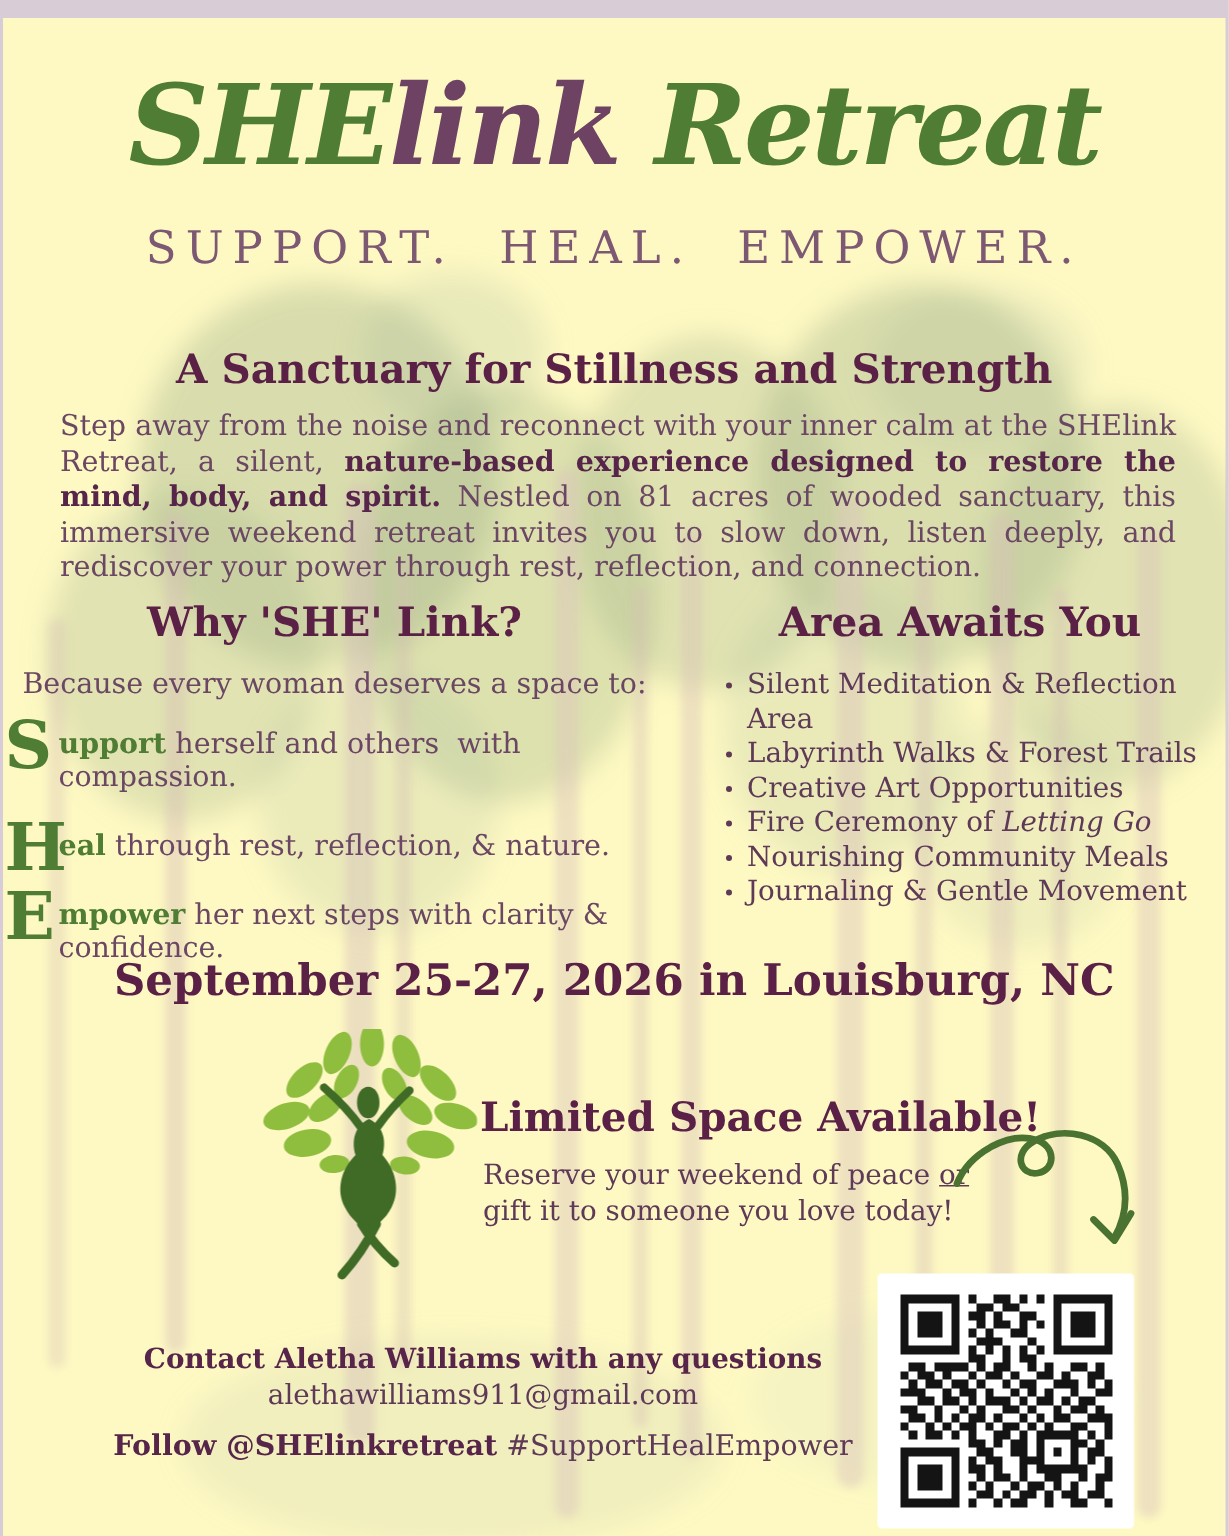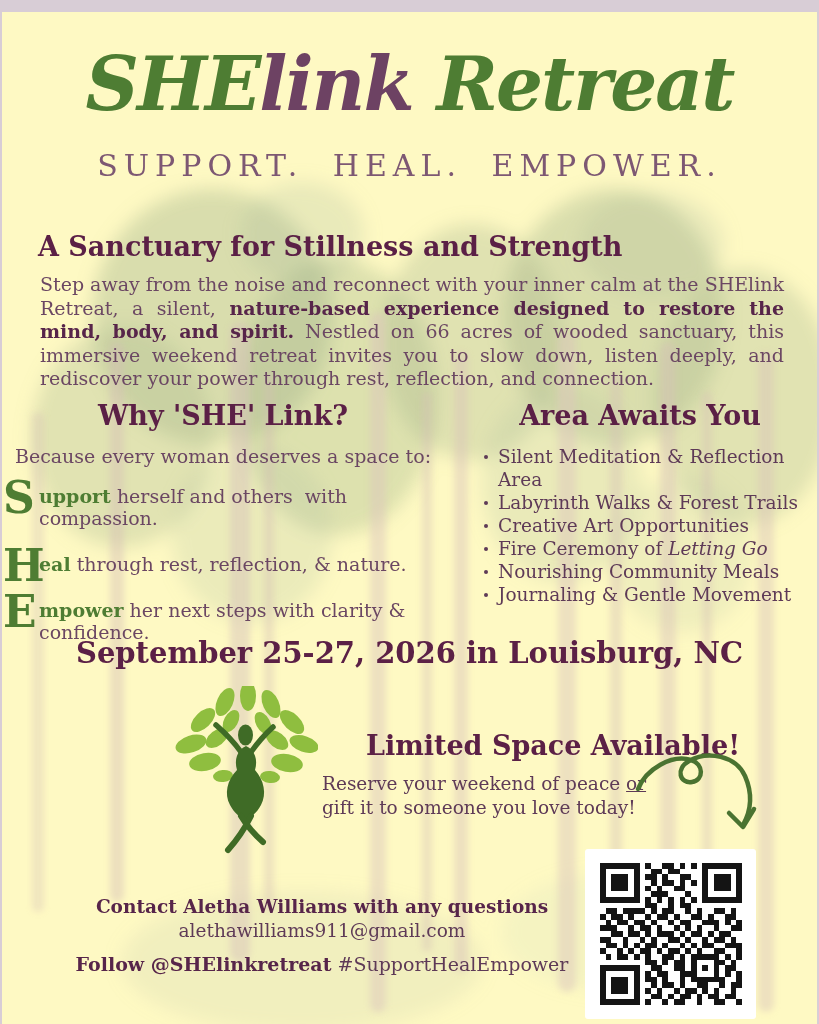--- a/index.html
+++ b/index.html
@@ -30,24 +30,24 @@
     left:0;right:0;top:136px;
     text-align:center;
     font-size:30px;
     letter-spacing:6px;
     word-spacing:14px;
     color:#7d5873;
   }
 
   .sanctuary-heading{
     left:0;right:0;top:219px;
+    text-align:center;
     font-weight:bold;
     font-size:27px;
     color:#5b2046;
-    padding-left:36px;
   }
   .sanctuary-body{
     left:38px;width:744px;top:261px;
     font-size:19px;line-height:23.5px;
     text-align:justify;
     color:#6b4763;
   }
   .sanctuary-body b{color:#57254a;}
 
   .col-left{left:1px;width:440px;top:388px;}
@@ -94,21 +94,20 @@
     font-weight:bold;font-size:29px;
     color:#5b2046;
   }
 
   .logo{left:171px;top:674px;width:145px;height:172px;}
 
   .cta-heading{
     left:318px;top:718px;width:420px;
     font-weight:bold;font-size:27px;
     color:#5b2046;
-    text-align:right;
   }
   .cta-body{
     left:320px;top:760px;width:330px;
     font-size:18.5px;line-height:24px;
     color:#5e3a57;
   }
   .cta-body .ul{text-decoration:underline;}
 
   .arrow{left:628px;top:733px;width:150px;height:100px;}
 
@@ -177,21 +176,21 @@
   </svg>
 
   <div class="layer title">
     <span class="green">SHE</span><span class="plum">link</span><span class="green"> Retreat</span>
   </div>
 
   <div class="layer tagline">SUPPORT. HEAL. EMPOWER.</div>
 
   <div class="layer sanctuary-heading">A Sanctuary for Stillness and Strength</div>
   <div class="layer sanctuary-body">
-    <span>Step away from the noise and reconnect with your inner calm at the SHElink Retreat, a silent, </span><b>nature-based experience designed to restore the mind, body, and spirit.</b><span> Nestled on 66 acres of wooded sanctuary, this immersive weekend retreat invites you to slow down, listen deeply, and rediscover your power through rest, reflection, and connection.</span>
+    <span>Step away from the noise and reconnect with your inner calm at the SHElink Retreat, a silent, </span><b>nature-based experience designed to restore the mind, body, and spirit.</b><span> Nestled on 81 acres of wooded sanctuary, this immersive weekend retreat invites you to slow down, listen deeply, and rediscover your power through rest, reflection, and connection.</span>
   </div>
 
   <div class="layer col-left">
     <div class="col-heading">Why 'SHE' Link?</div>
     <div class="why-intro">Because every woman deserves a space to:</div>
     <div>
         <div class="she-item"><span class="she-initial">S</span><span class="she-bold">upport</span><span> herself and others  with compassion.</span></div>
         <div class="she-item"><span class="she-initial">H</span><span class="she-bold">eal</span><span> through rest, reflection, &amp; nature.</span></div>
         <div class="she-item"><span class="she-initial">E</span><span class="she-bold">mpower</span><span> her next steps with clarity &amp; confidence.</span></div>
       </div>

